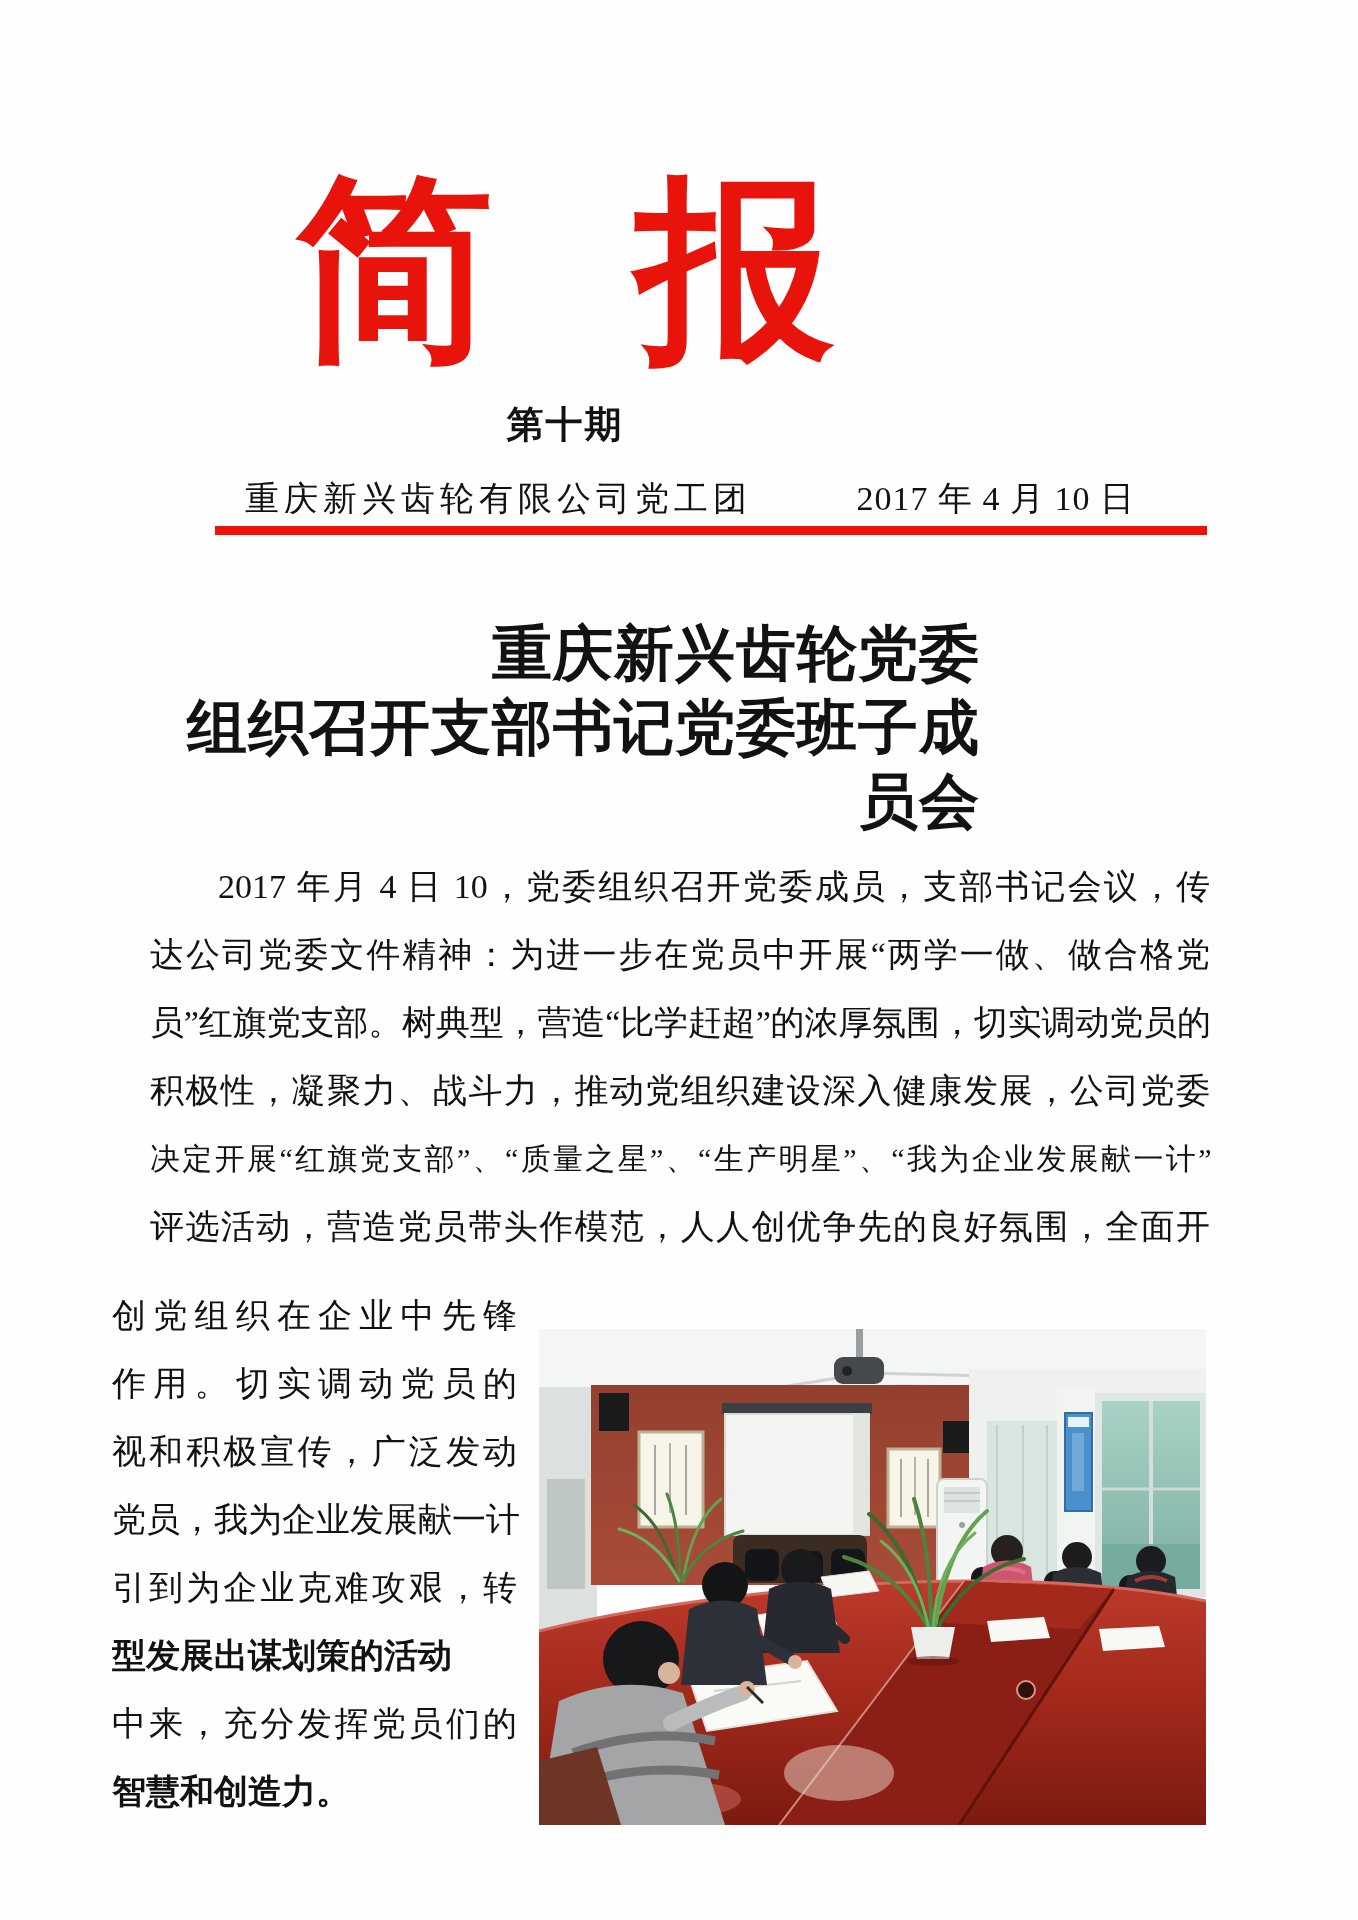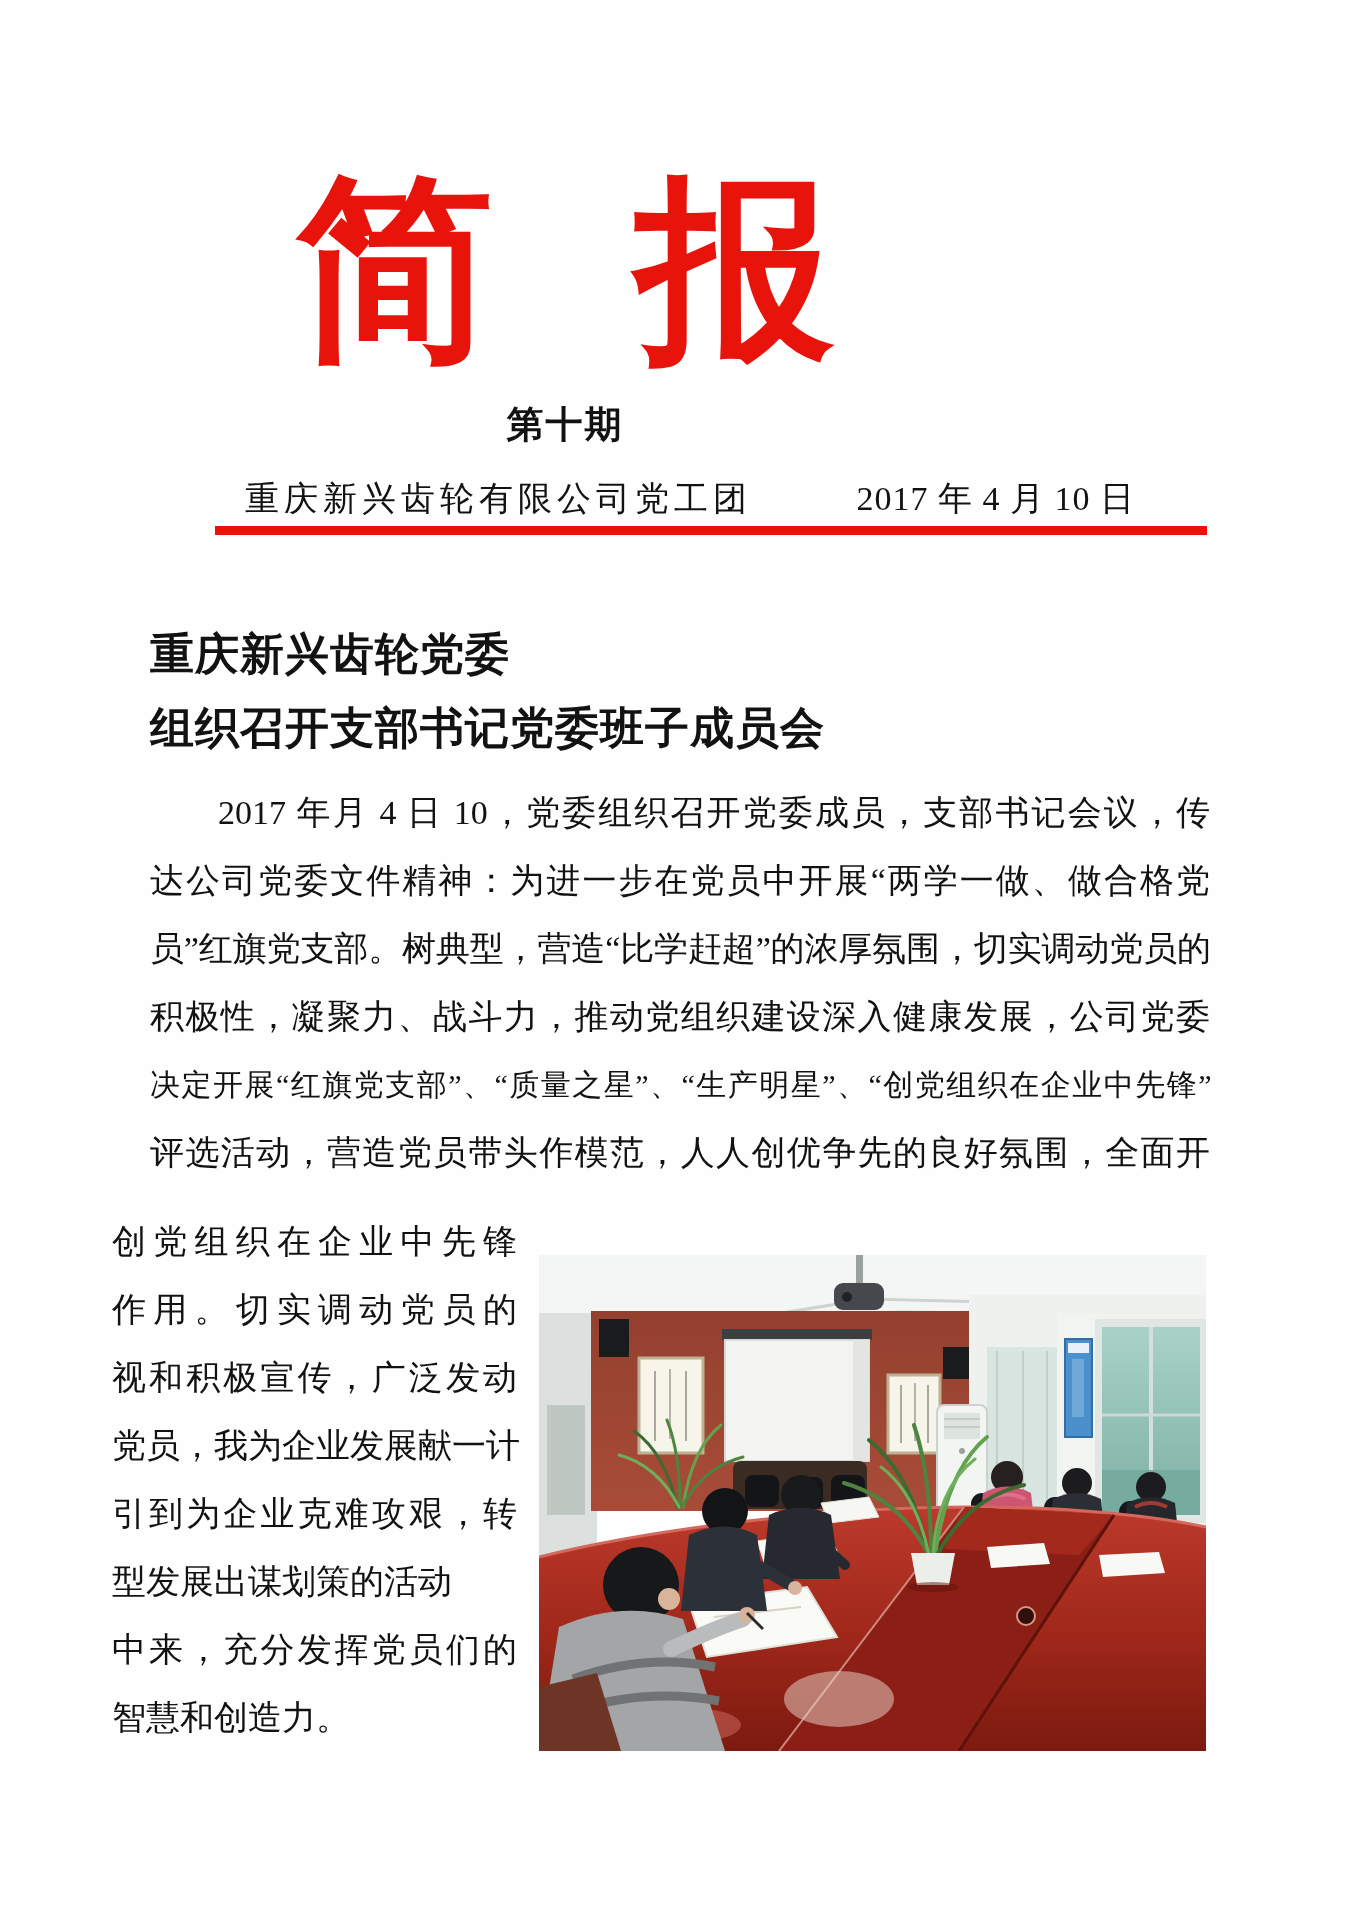--- a/index.html
+++ b/index.html
@@ -23,38 +23,38 @@
   .org-row {
     margin:28px 223px 0 245px; display:flex; justify-content:space-between;
     align-items:baseline; font-family:"Liberation Serif", serif;
     font-size:34px; line-height:46px;text-align:center;
   }
   .org-name { letter-spacing:5px; }
   .org-date { letter-spacing:1px; }
   .red-rule { margin:4px 0 0 215px; width:992px; height:9px; background:#ee1106; }
 
   
-  .article-title { margin:82px 0 0 150px; width:830px; text-align:left;
-    font-weight:bold; font-size:44px; line-height:74px; letter-spacing:1px; }
+  .article-title { margin:82px 0 0 150px; width:830px; text-align:right;
+    font-weight:bold; font-size:60px; line-height:74px; letter-spacing:1px; }
 
   
   .body-block { margin:14px 0 0 150px; width:1060px; font-size:34px;font-family:Liberation Serif, serif; }
   .body-line {
     height:68px; line-height:68px; white-space:nowrap;
     text-align:justify; text-align-last:justify;
   }
   .body-line.indent { text-indent:68px; }
   .body-line.t1 { letter-spacing:-1px; }
   .body-line.t2 { font-size:30px; letter-spacing:-1.5px; }
 
   
   .wrap-section { margin:20px 0 0 112px; display:flex; align-items:flex-end; }
   .wrap-col { width:405px; font-size:34px; }
   .wrap-line { height:68px; line-height:68px; white-space:nowrap; text-align-last:justify; }
-  .wrap-line.nj { text-align-last:left; }
+  .wrap-line.nj { text-align-last:left;font-weight:bold; }
   .photo-frame { margin-left:22px; width:667px; height:496px; flex:0 0 auto; }
   .photo-frame svg { display:block; width:667px; height:496px; }
 </style>
 </head>
 <body>
 
 <div class="page">
 
   <div class="masthead-title">
     <span class="title-char">简</span>
@@ -73,21 +73,21 @@
   <div class="article-title">
     <div>重庆新兴齿轮党委</div>
     <div>组织召开支部书记党委班子成员会</div>
   </div>
 
   <div class="body-block">
     <div class="body-line indent">2017 年月 4 日 10，党委组织召开党委成员，支部书记会议，传</div>
     <div class="body-line">达公司党委文件精神：为进一步在党员中开展“两学一做、做合格党</div>
     <div class="body-line t1">员”红旗党支部。树典型，营造“比学赶超”的浓厚氛围，切实调动党员的</div>
     <div class="body-line">积极性，凝聚力、战斗力，推动党组织建设深入健康发展，公司党委</div>
-    <div class="body-line t2">决定开展“红旗党支部”、“质量之星”、“生产明星”、“创党组织在企业中先锋”</div>
+    <div class="body-line t2">决定开展“红旗党支部”、“质量之星”、“生产明星”、“我为企业发展献一计”</div>
     <div class="body-line">评选活动，营造党员带头作模范，人人创优争先的良好氛围，全面开</div>
   </div>
 
   <div class="wrap-section">
     <div class="wrap-col">
       <div class="wrap-line">创党组织在企业中先锋</div>
       <div class="wrap-line">作用。切实调动党员的</div>
       <div class="wrap-line">视和积极宣传，广泛发动</div>
       <div class="wrap-line">党员，我为企业发展献一计</div>
       <div class="wrap-line">引到为企业克难攻艰，转</div>

